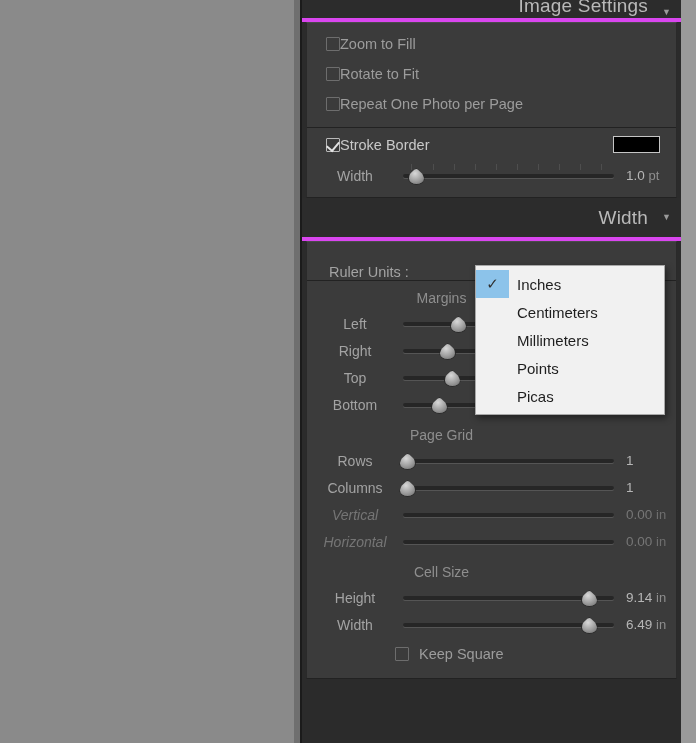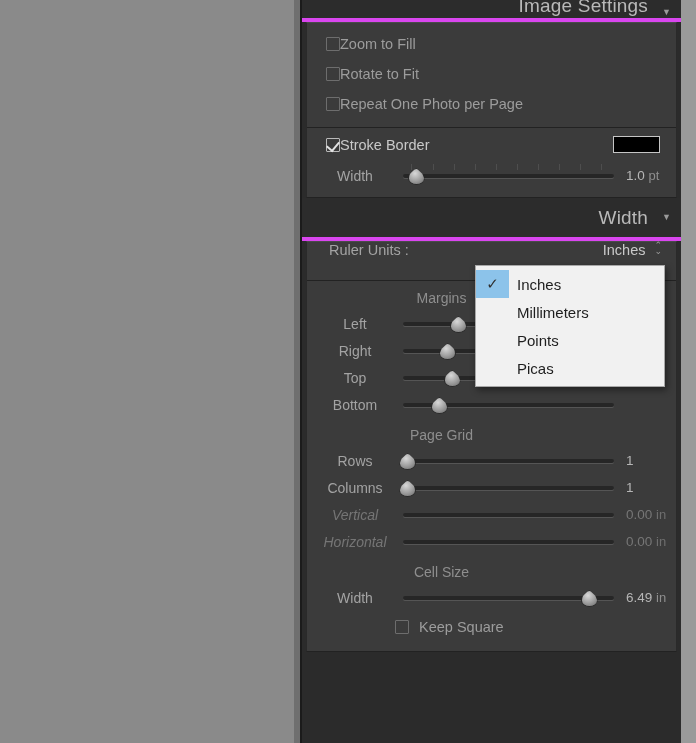--- a/index.html
+++ b/index.html
@@ -126,21 +126,21 @@
   }
 
   
   .caption{
     text-align:center; font-size:14px; color:#8e8e8e;
     padding:9px 0 4px 0; margin-right:100px;
   }
 
   
   .ruler-row{
-    display:flex; align-items:flex-start; height:38px; padding:0 14px 0 22px;
+    display:flex; align-items:flex-end; height:38px; padding:0 14px 0 22px;
     background:#3b3b3b;
   }
   .ruler-row .lbl{ font-size:14.5px; color:#a3a3a3; }
   .ruler-row .spacer{ flex:1 1 auto; }
   .ruler-row .value{ font-size:14.5px; color:#c9c9c9; }
   .stepper{
     margin-left:9px; display:inline-flex; flex-direction:column;
     line-height:6px; color:#9d9d9d; font-size:9px;
   }
 
@@ -311,20 +311,28 @@
       <div class="srow">
         <span class="lbl dim">Horizontal</span>
         <span class="track-wrap">
           <span class="track"></span>
         </span>
         <span class="val dim"><span>0.00</span> <span class="unit">in</span></span>
       </div>
 
       <div class="caption">Cell Size</div>
       <div class="srow">
+        <span class="lbl">Height</span>
+        <span class="track-wrap">
+          <span class="track"></span>
+          <span class="knob" style="left:88%"></span>
+        </span>
+        <span class="val"><span>9.14</span> <span class="unit">in</span></span>
+      </div>
+      <div class="srow">
         <span class="lbl">Width</span>
         <span class="track-wrap">
           <span class="track"></span>
           <span class="knob" style="left:88%"></span>
         </span>
         <span class="val"><span>6.49</span> <span class="unit">in</span></span>
       </div>
 
       <div class="keep-square-row">
         <span class="cbox"></span>
@@ -336,20 +344,24 @@
 
   <div class="right-gutter"></div>
 
   <div class="popup">
     <div class="popup-item selected">
       <span class="check-cell">✓</span>
       <span class="txt">Inches</span>
     </div>
     <div class="popup-item">
       <span class="check-cell"></span>
+      <span class="txt">Centimeters</span>
+    </div>
+    <div class="popup-item">
+      <span class="check-cell"></span>
       <span class="txt">Millimeters</span>
     </div>
     <div class="popup-item">
       <span class="check-cell"></span>
       <span class="txt">Points</span>
     </div>
     <div class="popup-item">
       <span class="check-cell"></span>
       <span class="txt">Picas</span>
     </div>

